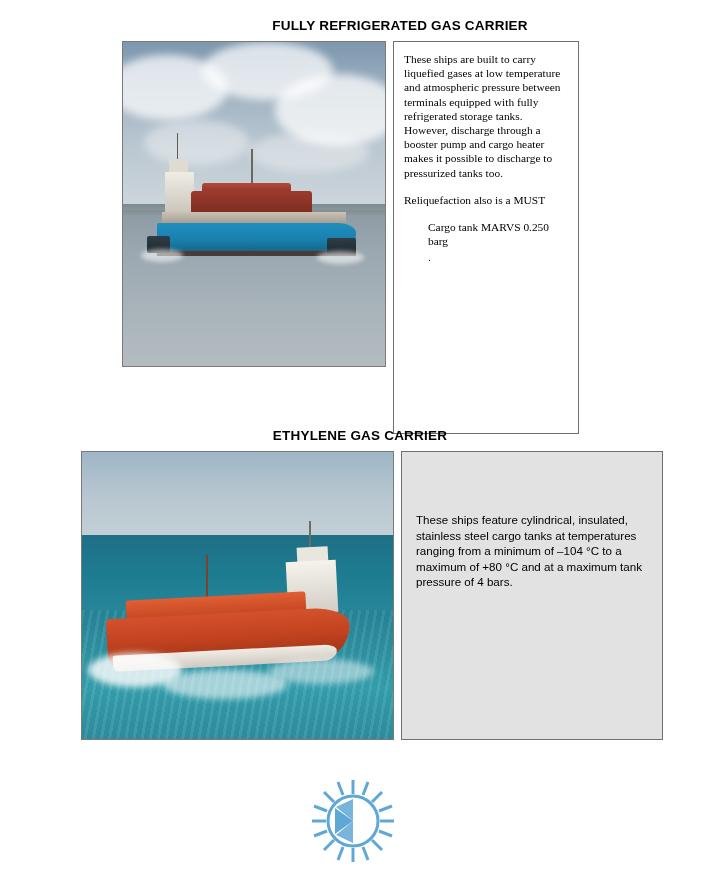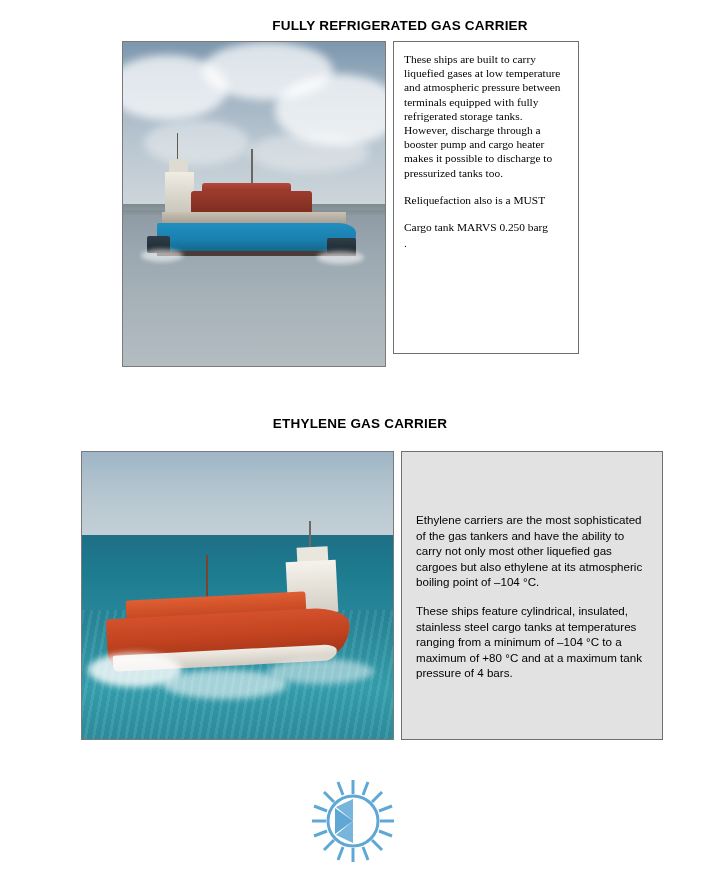--- a/index.html
+++ b/index.html
@@ -31,21 +31,21 @@
     color: #000000;
     letter-spacing: 0.2px;
   }
   #title-1 {
     left: 120px;
     top: 18px;
     width: 560px;
   }
   #title-2 {
     left: 80px;
-    top: 416px;
+    top: 428px;
     width: 560px;
   }
 
   .photo-frame {
     position: absolute;
     border: 1px solid #7a7a7a;
     box-sizing: border-box;
     overflow: hidden;
   }
   #photo-1 {
@@ -65,21 +65,21 @@
     position: absolute;
     border: 1px solid #6f6f6f;
     box-sizing: border-box;
     background: #ffffff;
     padding: 10px 10px 8px 10px;
   }
   #textbox-1 {
     left: 393px;
     top: 41px;
     width: 186px;
-    height: 313px;
+    height: 393px;
     font-family: "Liberation Serif", serif;
     font-size: 11.4px;
     line-height: 14.2px;
     color: #000000;
   }
   #textbox-2 {
     left: 401px;
     top: 451px;
     width: 262px;
     height: 289px;
@@ -88,20 +88,21 @@
     font-size: 11.6px;
     line-height: 15.6px;
     color: #000000;
     padding: 60px 14px 10px 14px;
   }
   #textbox-1 p, #textbox-2 p {
     margin: 0 0 13px 0;
   }
   #textbox-1 p.tight {
     margin-bottom: 2px;
+    margin-left: 24px;
   }
   #textbox-1 p:last-child {
     margin-bottom: 0;
   }
   #textbox-2 p:last-child {
     margin-bottom: 0;
   }
   sup {
     font-size: 7.6px;
     vertical-align: super;
@@ -333,21 +334,20 @@
     <div class="ph2-super"></div>
     <div class="ph2-deck-red"></div>
     <div class="ph2-hull"></div>
     <div class="ph2-hull-white"></div>
     <div class="ph2-foam" style="left:2%;top:70%;width:30%;height:12%;"></div>
     <div class="ph2-foam" style="left:26%;top:76%;width:40%;height:10%;opacity:.7;"></div>
     <div class="ph2-foam" style="left:60%;top:72%;width:34%;height:9%;opacity:.6;"></div>
   </div>
 
   <div class="text-box" id="textbox-2">
-    <p>Ethylene carriers are the most sophisticated of the gas tankers and have the ability to carry not only most other liquefied gas cargoes but also ethylene at its atmospheric boiling point of –104 °C.</p>
     <p>These ships feature cylindrical, insulated, stainless steel cargo tanks at temperatures ranging from a minimum of –104 °C to a maximum of +80 °C and at a maximum tank pressure of 4 bars.</p>
   </div>
 
   <div class="watermark">
     <div class="wm-sun">
       <svg width="96" height="86" viewBox="0 0 96 86" xmlns="http://www.w3.org/2000/svg">
         <g fill="none" stroke="#5fa8d6" stroke-width="3">
           <circle cx="48" cy="43" r="25"></circle>
         </g>
         <g stroke="#5fa8d6" stroke-width="3" stroke-linecap="butt">

